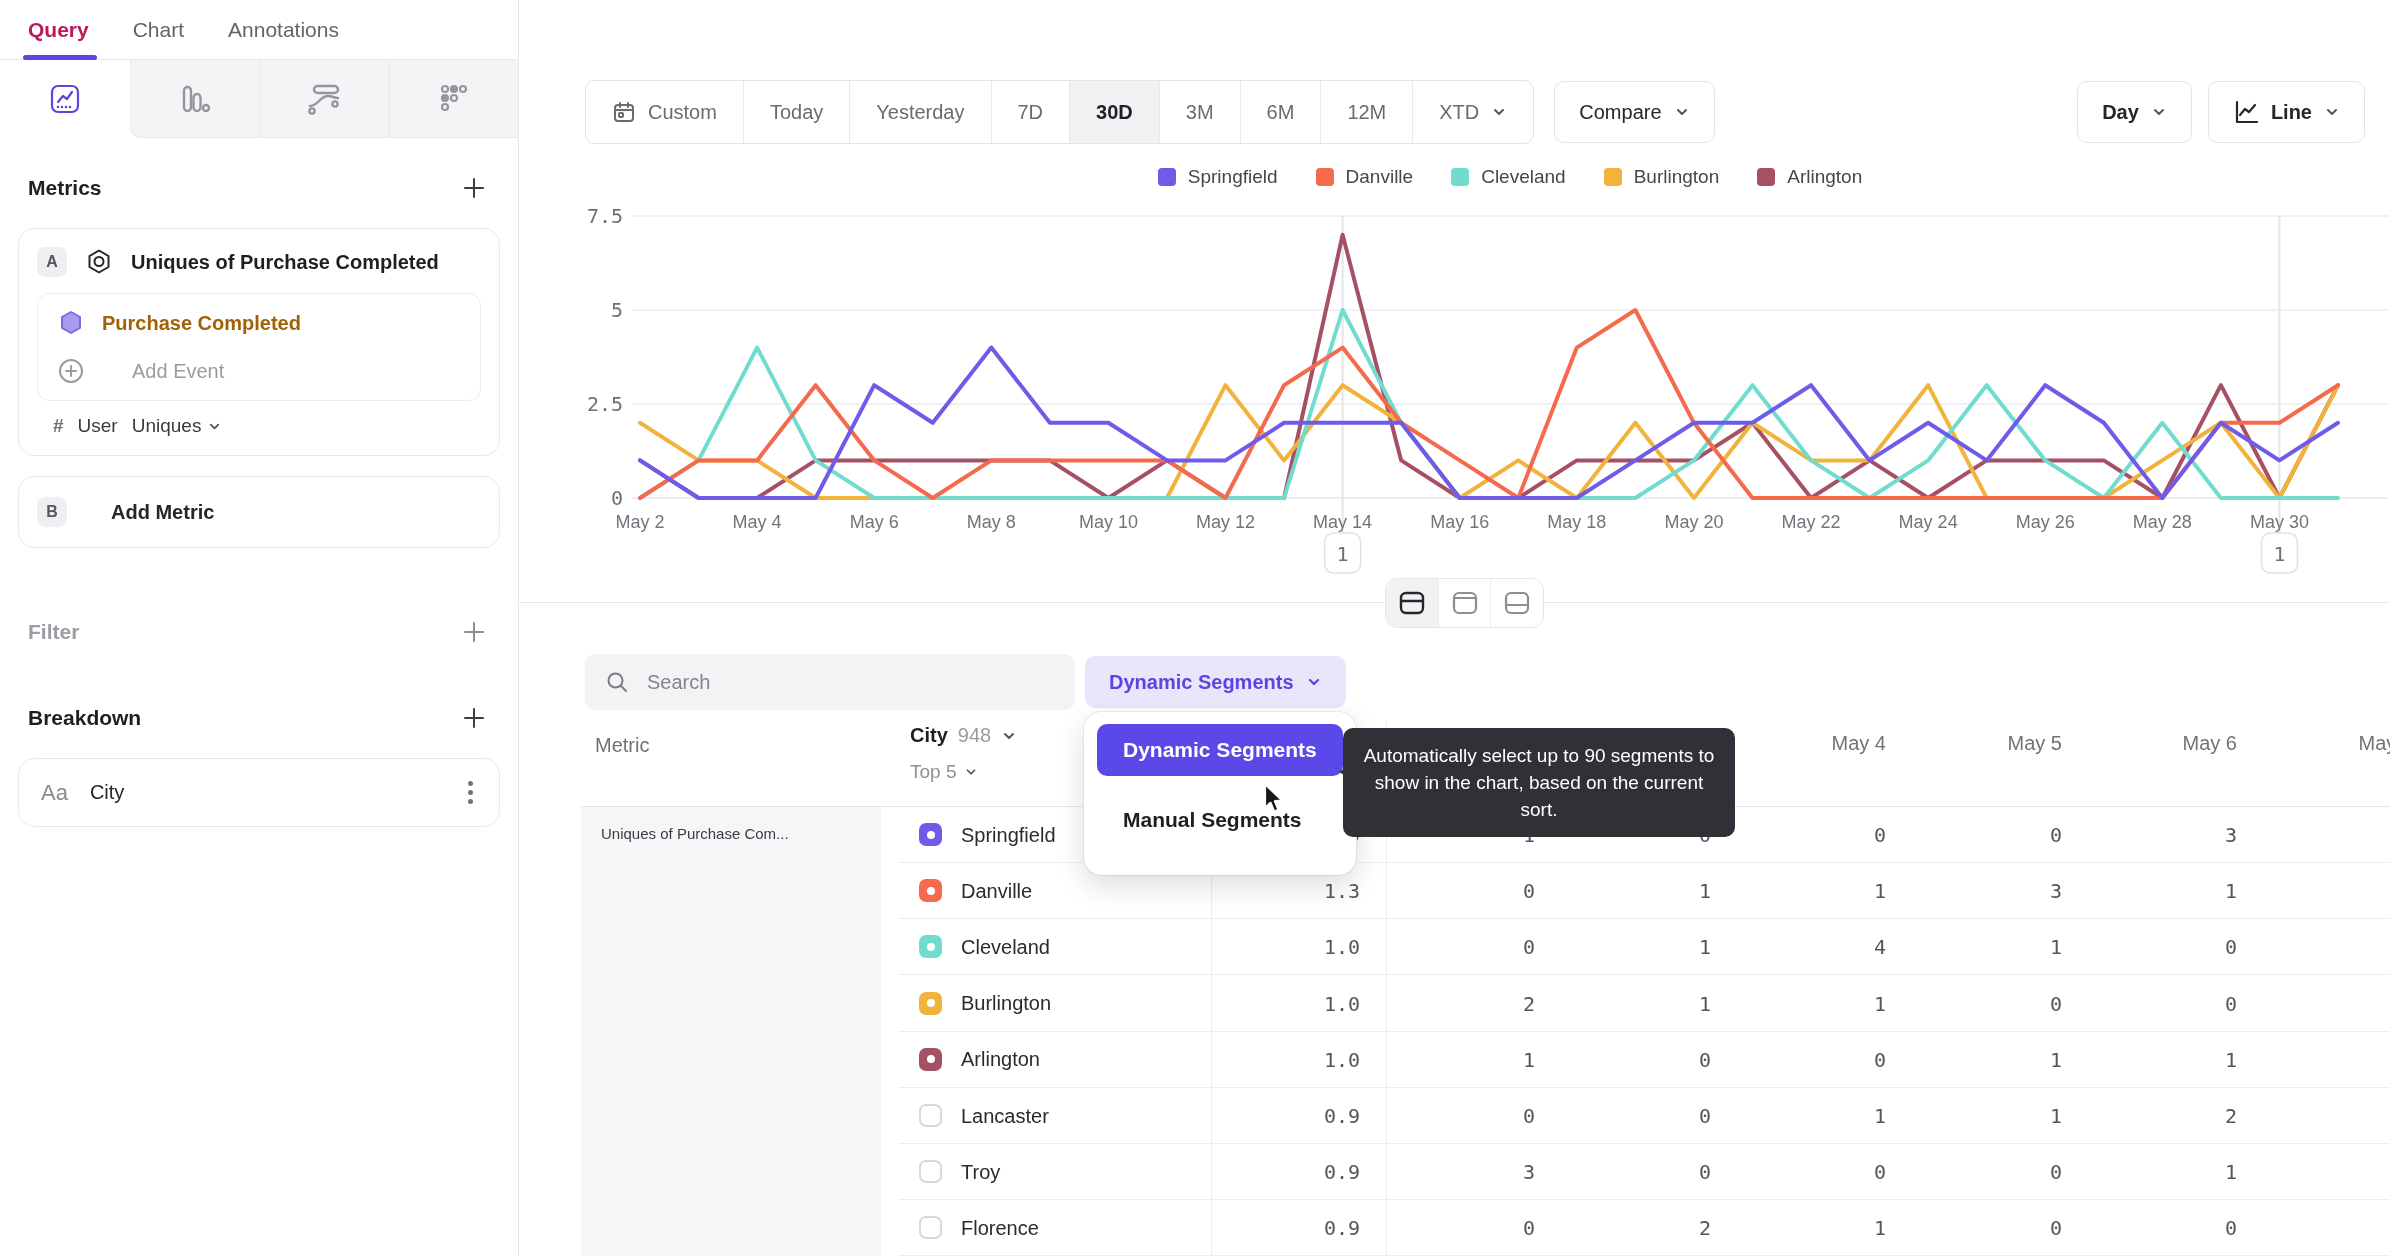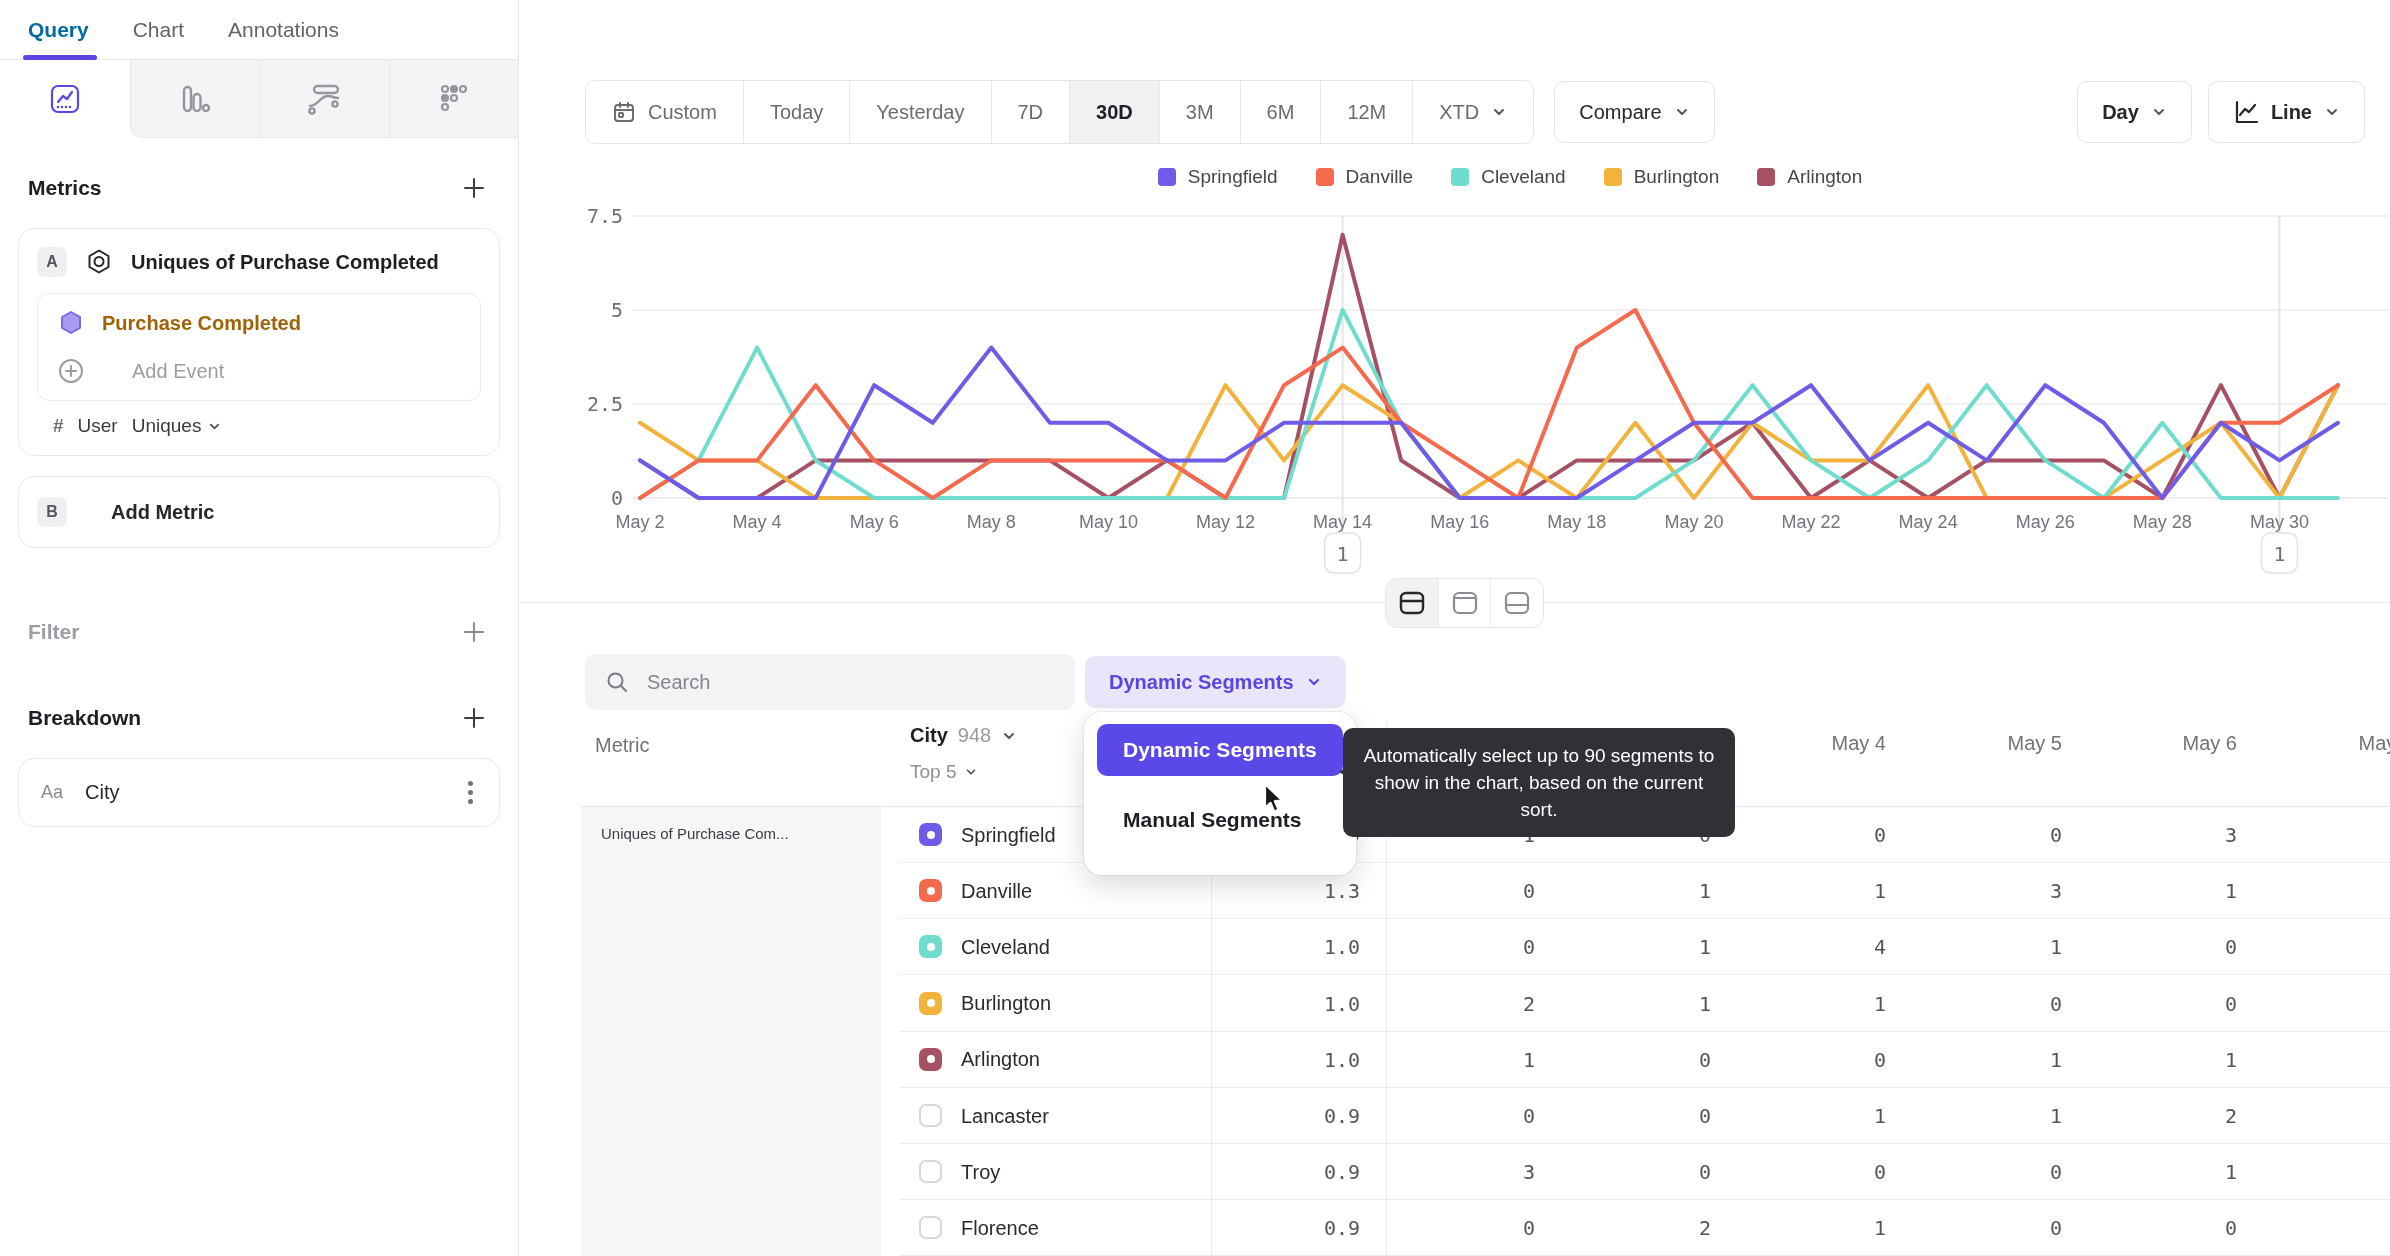--- a/index.html
+++ b/index.html
@@ -3,21 +3,21 @@
 <meta charset="utf-8">
 <style>
   html,body{margin:0;padding:0;background:#fff;}
   #root{position:relative;width:2390px;height:1256px;overflow:hidden;background:#fff;
         font-family:"Liberation Sans",sans-serif;color:#1e1f24;-webkit-font-smoothing:antialiased;}
   .mono{font-family:"DejaVu Sans Mono",monospace;}
   
   #sidebar{position:absolute;left:0;top:0;width:519px;height:1256px;border-right:1px solid #e8e8ea;background:#fff;box-sizing:border-box;}
   #nav-tabs{position:relative;height:60px;display:flex;align-items:center;gap:44px;padding-left:28px;border-bottom:1px solid #e9e9ec;box-sizing:border-box;}
   .nav-tab{font-size:21px;color:#63646b;cursor:pointer;position:relative;height:100%;display:flex;align-items:center;}
-  .nav-tab.active{color:#0369a1;font-weight:700;}
+  .nav-tab.active{color:#be185d;font-weight:700;}
   .nav-tab.active::after{content:"";position:absolute;left:-5px;right:-8px;bottom:-1px;height:5px;border-radius:3px;background:#5b46e4;}
   #charttype-strip{display:flex;height:78px;}
   .ct-tab{width:130px;display:flex;align-items:center;justify-content:center;background:#f4f4f6;border-left:1px solid #e9e9ec;border-bottom:1px solid #e9e9ec;box-sizing:border-box;color:#95959e;}
   .ct-tab.sel{background:#fff;border-left:none;border-bottom:none;color:#5b46e4;}
   .ct-tab:nth-child(2){border-bottom-left-radius:12px;}
   .side-head{display:flex;align-items:center;justify-content:space-between;padding:0 30px 0 28px;}
   .side-head .t{font-size:21px;font-weight:700;color:#1e1f24;}
   .side-head .t.gray{color:#9c9ca4;font-weight:600;}
   .plus-btn{width:28px;height:28px;color:#3c3c43;display:flex;align-items:center;justify-content:center;cursor:pointer;}
   .plus-btn.gray{color:#8b8b92;}
@@ -212,21 +212,21 @@
     <div class="side-head" style="margin-top:58px;">
       <span class="t">Breakdown</span>
       <span class="plus-btn">
         <svg width="26" height="26" viewBox="0 0 26 26">
             <path d="M13 4v18M4 13h18" stroke="currentColor" stroke-width="2" stroke-linecap="round"></path>
           </svg>
       </span>
     </div>
 
     <div class="card" style="margin-top:26px;padding:18px 22px;display:flex;align-items:center;">
-      <span style="font-size:18px;color:#8a8a92;">Aa</span>
+      <span style="font-size:22px;color:#8a8a92;">Aa</span>
       <span style="font-size:20px;color:#26262b;margin-left:22px;">City</span>
       <span class="spacer"></span>
       <span class="kebab">
           <i></i>
           <i></i>
           <i></i>
         </span>
     </div>
   </div>
 

